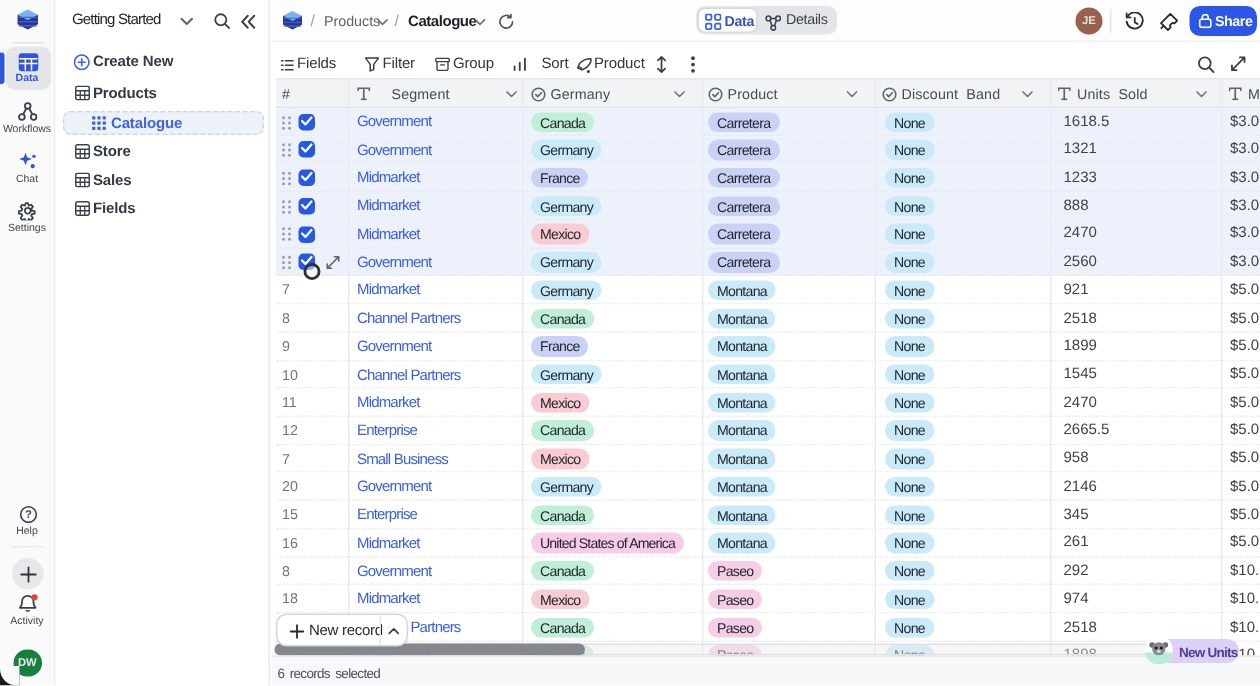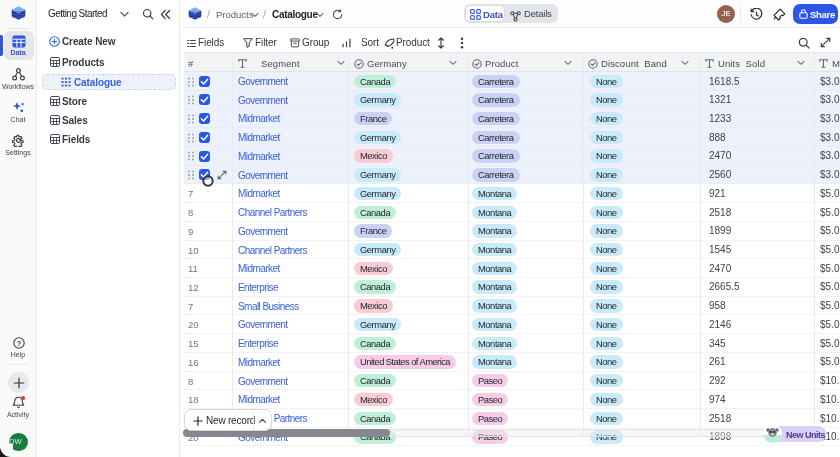--- a/index.html
+++ b/index.html
@@ -126,21 +126,21 @@
         <path d="M6 1.2 V10.8 M1.2 6 H10.8" stroke="#2d333c" stroke-width="1.2" stroke-linecap="round"></path>
       </svg>
 
     <svg class="abs" style="left:12px;top:396px" width="14" height="13" viewBox="0 0 14 13">
       <path d="M6.5 1.2 a3.8 3.8 0 0 1 3.8 3.8 c0 2.5 0.8 3.6 1.5 4.2 H1.2 c0.7-0.6 1.5-1.7 1.5-4.2 a3.8 3.8 0 0 1 3.8-3.8 Z" fill="none" stroke="#3a414c" stroke-width="1.15" stroke-linejoin="round"></path>
       <path d="M5.3 10.8 a1.4 1.4 0 0 0 2.4 0" fill="none" stroke="#3a414c" stroke-width="1.1"></path>
       <circle cx="11" cy="2.2" r="2.1" fill="#e2443c"></circle>
     </svg>
     <div class="rlabel" style="top:410.5px">Activity</div>
 
-    <div class="abs" style="left:9px;top:432.5px;width:18.5px;height:18.5px;border-radius:50%;background:#15803d;color:#f2e3ef;font-size:7.5px;font-weight:normal;text-align:left;line-height:18.5px">DW</div>
+    <div class="abs" style="left:9px;top:432.5px;width:18.5px;height:18.5px;border-radius:50%;background:#15803d;color:#f2e3ef;font-size:7.5px;font-weight:bold;text-align:center;line-height:18.5px">DW</div>
   </div>
 
   <div id="panel">
     <div id="ws">Getting Started</div>
     <svg class="abs" style="left:83px;top:11px" width="9" height="7" viewBox="0 0 9 7">
         <path d="M1 1.5 L4.5 5 L8 1.5" fill="none" stroke="#5a6270" stroke-width="1.3" stroke-linecap="round" stroke-linejoin="round"></path>
       </svg>
     <svg class="abs" style="left:105px;top:8px" width="12" height="12" viewBox="0 0 12 12">
         <circle cx="5.2" cy="5.2" r="3.7" fill="none" stroke="#3a414c" stroke-width="1.2"></circle>
         <path d="M8 8 L10.8 10.8" stroke="#3a414c" stroke-width="1.2" stroke-linecap="round"></path>
@@ -628,17 +628,20 @@
       <svg class="abs" style="left:3px;top:3px" width="13" height="12" viewBox="0 0 13 12">
         <circle cx="2" cy="3" r="1.8" fill="#6d6a70"></circle>
           <circle cx="11" cy="3" r="1.8" fill="#6d6a70"></circle>
         <circle cx="6.5" cy="5.5" r="4.4" fill="#8a8790"></circle>
         <circle cx="4.7" cy="5" r="1" fill="#17191c"></circle>
           <circle cx="8.3" cy="5" r="1" fill="#17191c"></circle>
         <ellipse cx="6.5" cy="7.2" rx="1.5" ry="1" fill="#d9d6dc"></ellipse>
       </svg>
     </div>
 
+    <div id="footer">
+        <span>6 records selected</span>
+      </div>
   </div>
 
   <div id="blackcorner"></div>
   <div id="cornermask"></div>
 </div>
 
 </body></html>

